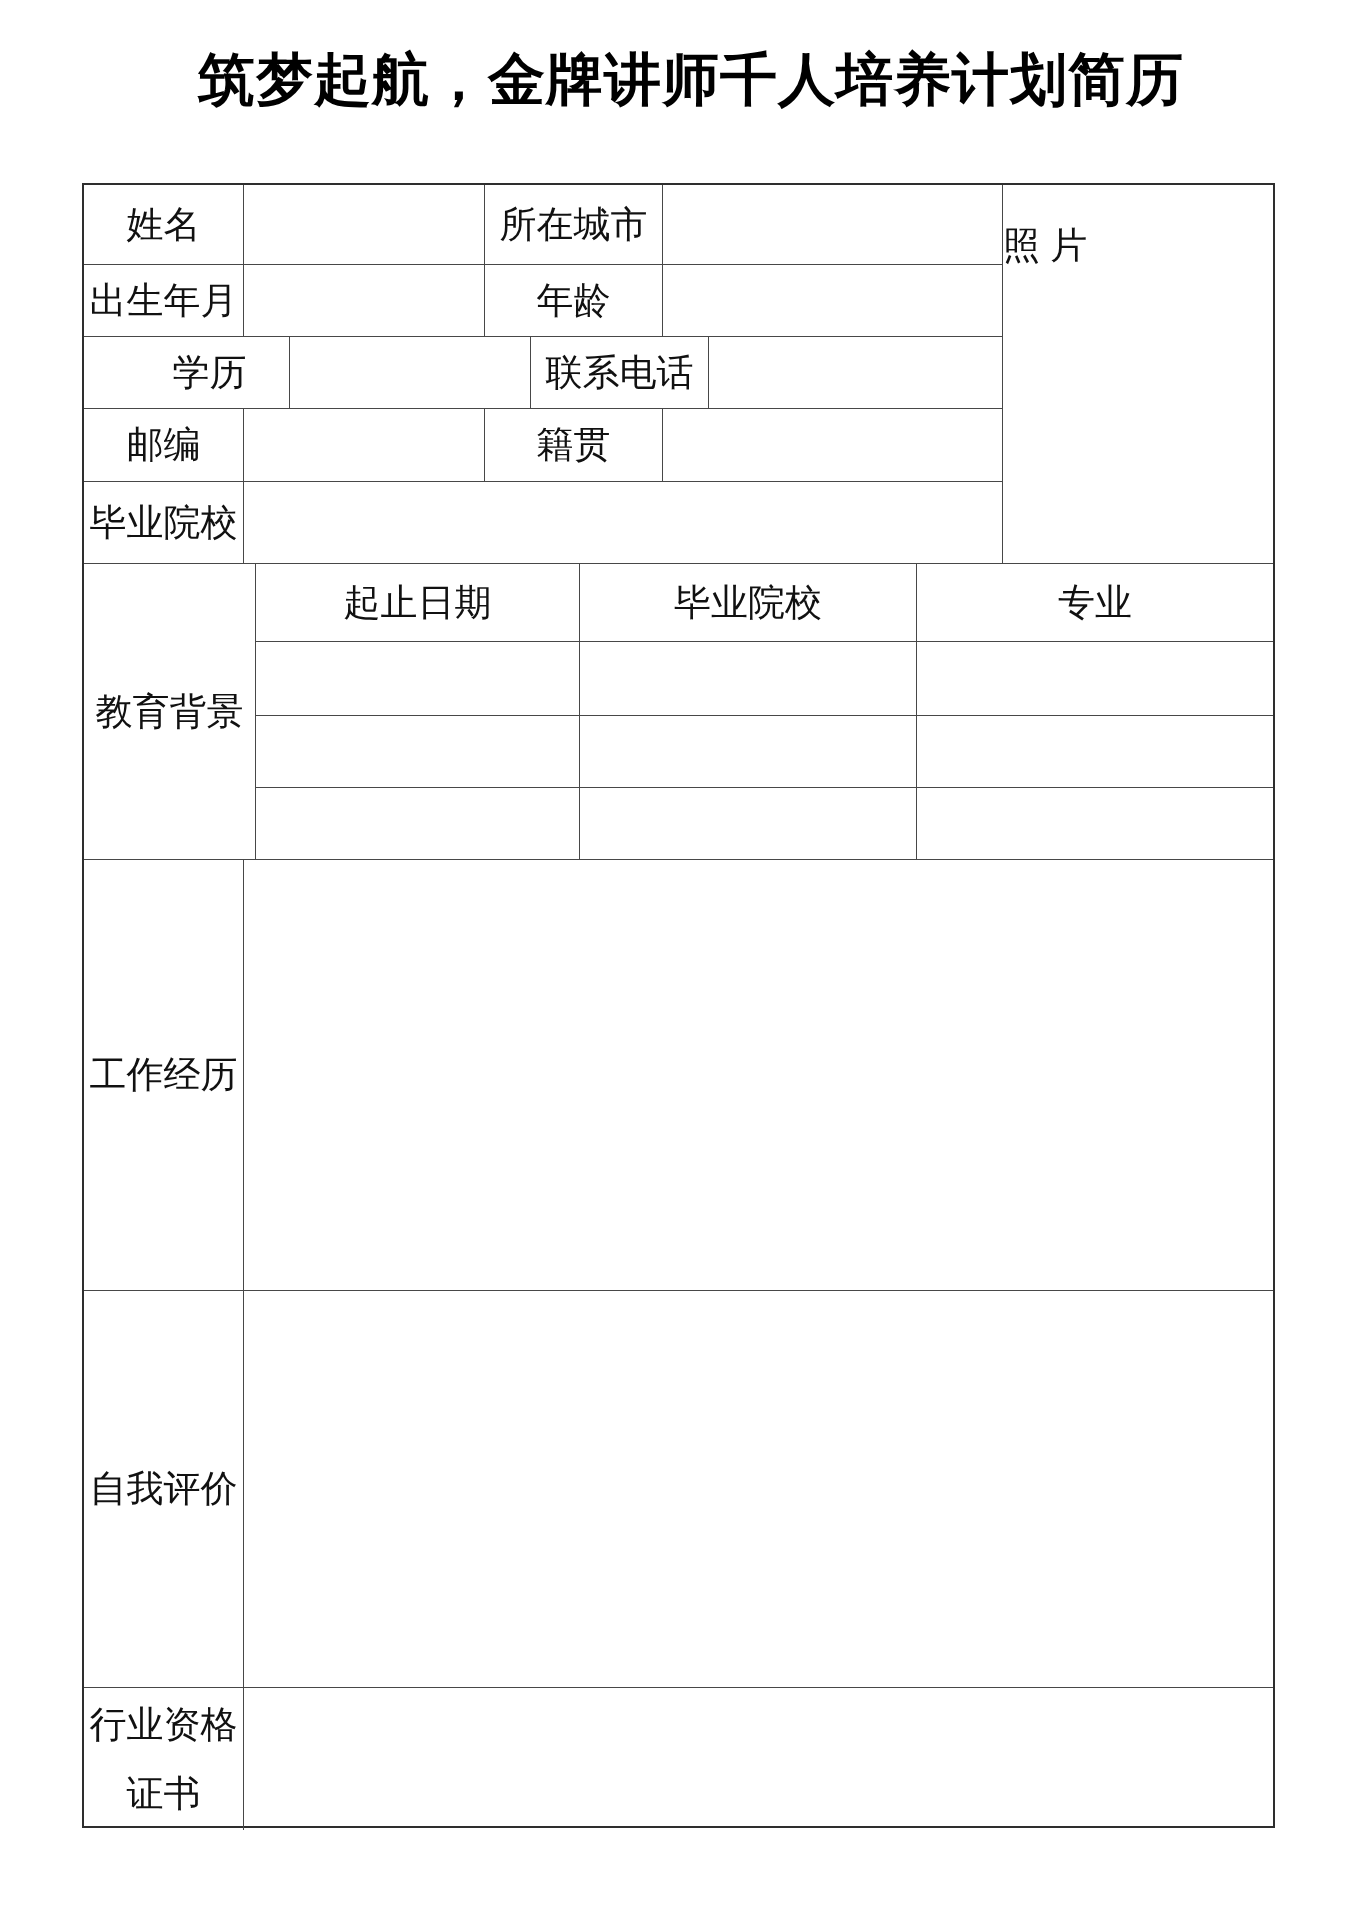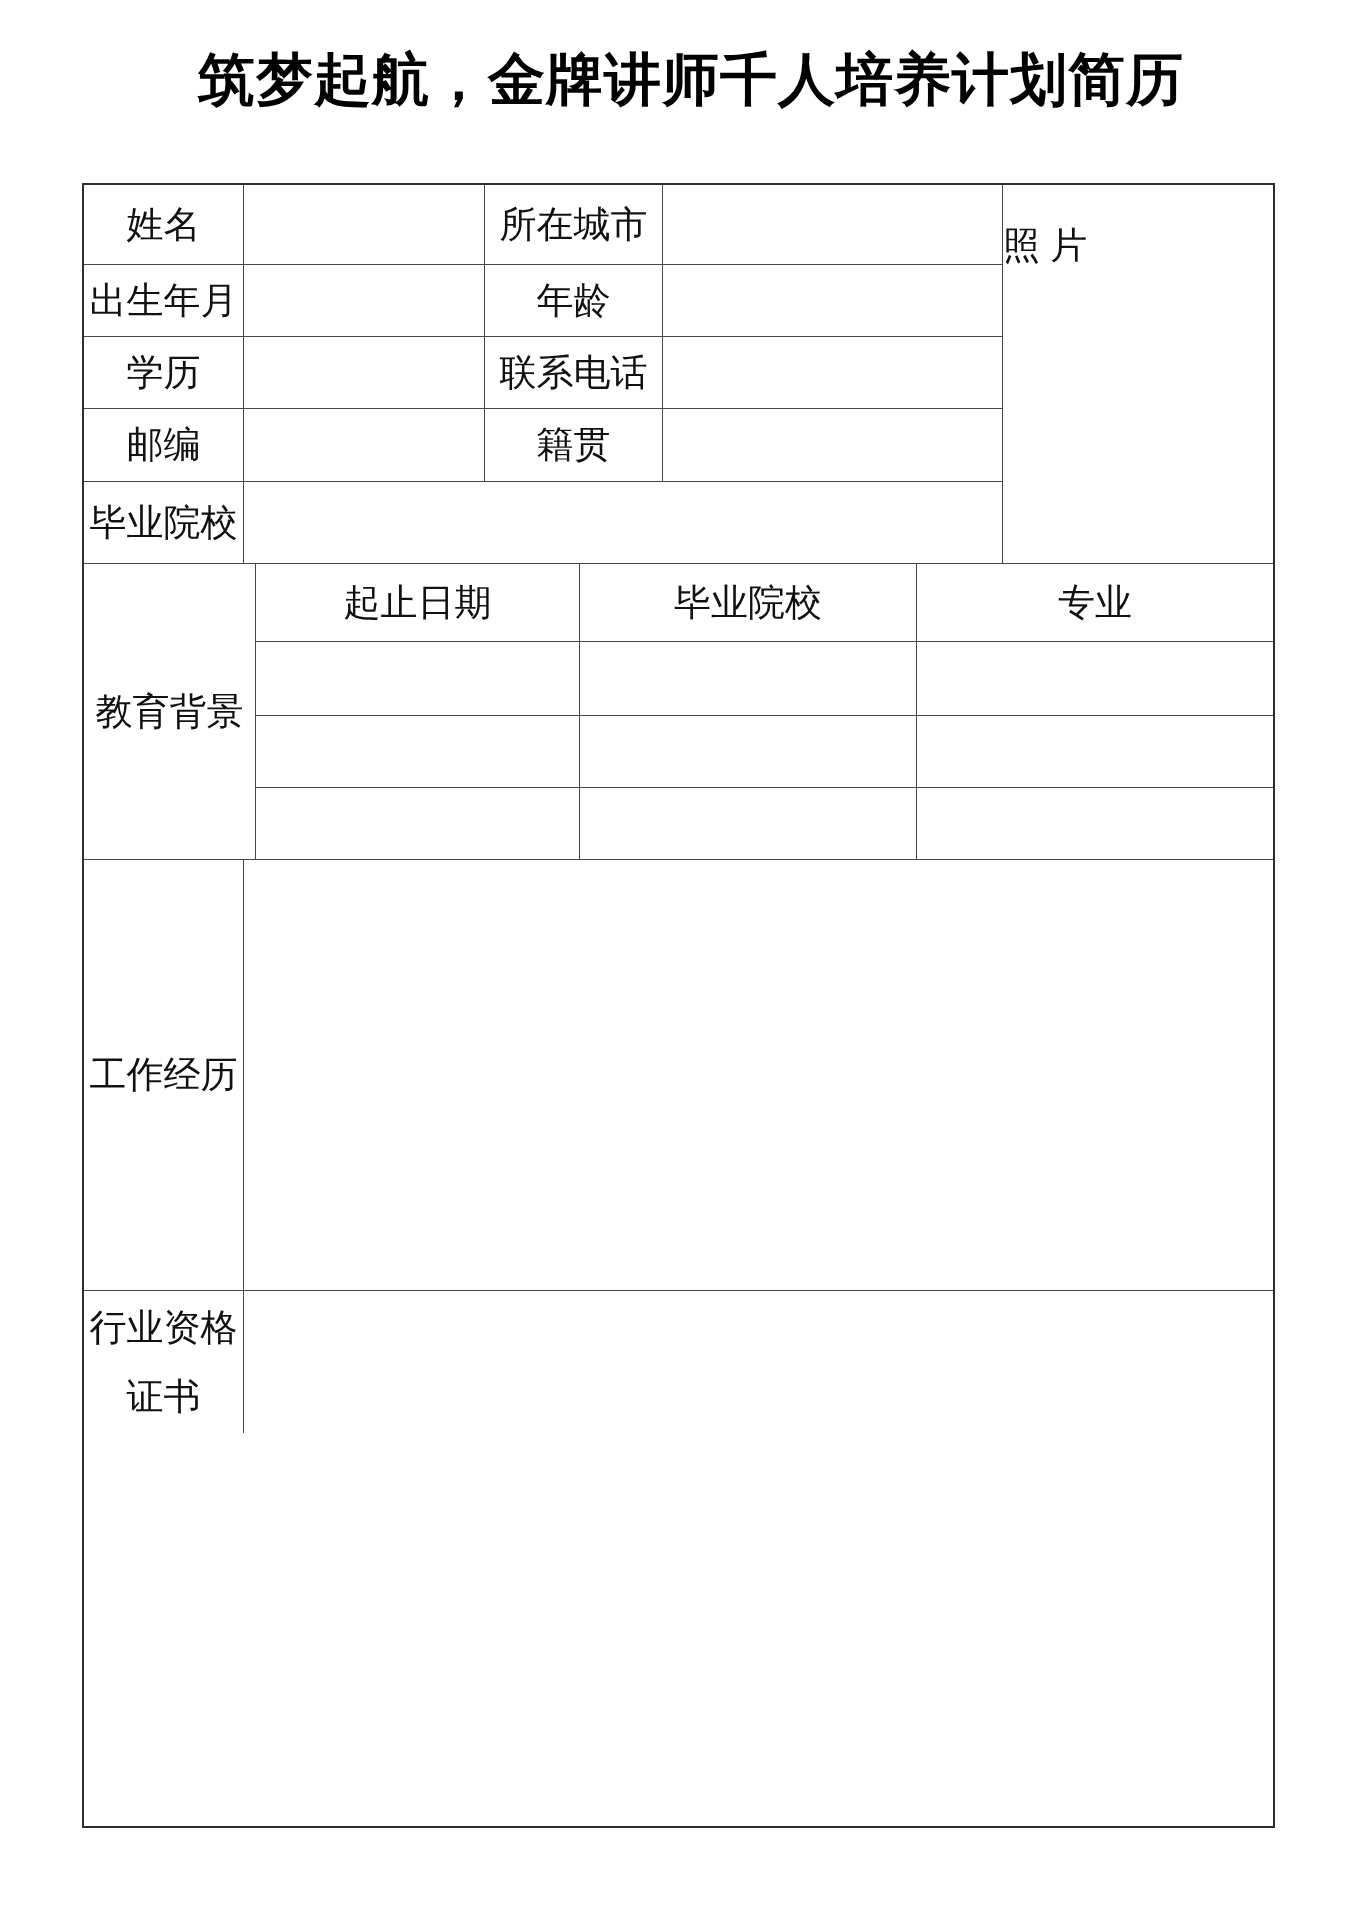--- a/index.html
+++ b/index.html
@@ -36,21 +36,21 @@
   .col { display: flex; flex-direction: column; flex-shrink: 0; }
   .row { display: flex; flex-shrink: 0; }
   .cell { display: flex; align-items: center; justify-content: center; flex-shrink: 0; }
   .label-cell { text-align: center; }
   .fill { flex: 1 1 auto; }
   
   .personal { height: 379px; }
   .personal-left { width: 918px; }
   .p-row1 { height: 80px; }
   .p-row2 { height: 72px; }
-  .p-row3 { height: 72px; }
+  .p-row3 { height: 72px; padding-left: 46px; }
   .p-row4 { height: 73px; }
   .p-row5 { height: 82px; }
   .w-label1 { width: 160px; }
   .w-value1 { width: 241px; }
   .w-label2 { width: 178px; }
   .photo-cell {
     flex: 1 1 auto;
     border-left: 1px solid #474747;
     display: flex; justify-content: flex-start; align-items: flex-start;
     padding-top: 36px;
@@ -145,20 +145,24 @@
         <div class="cell fill"></div>
       </div>
     </div>
   </div>
 
   <div class="section work bb">
     <div class="big-label br">工作经历</div>
     <div class="cell fill"></div>
   </div>
 
+  <div class="section self bb">
+    <div class="big-label br">自我评价</div>
+    <div class="cell fill"></div>
+  </div>
 
   <div class="section cert">
     <div class="big-label cert-label br">
       <span>行业资格</span>
       <span>证书</span>
     </div>
     <div class="cell fill"></div>
   </div>
 
 </div>

